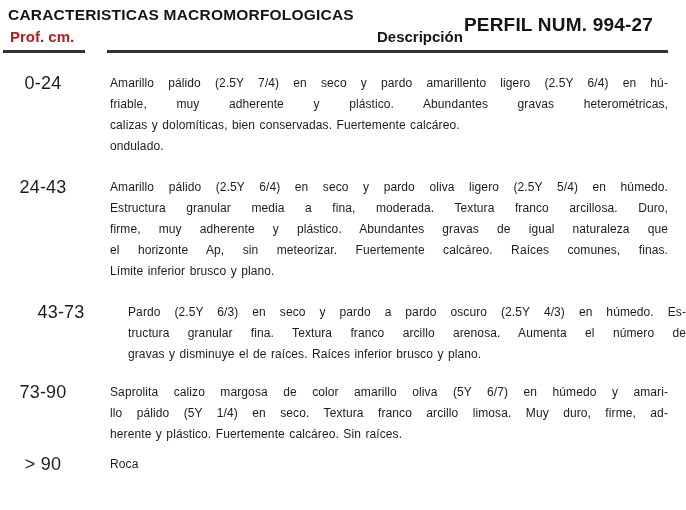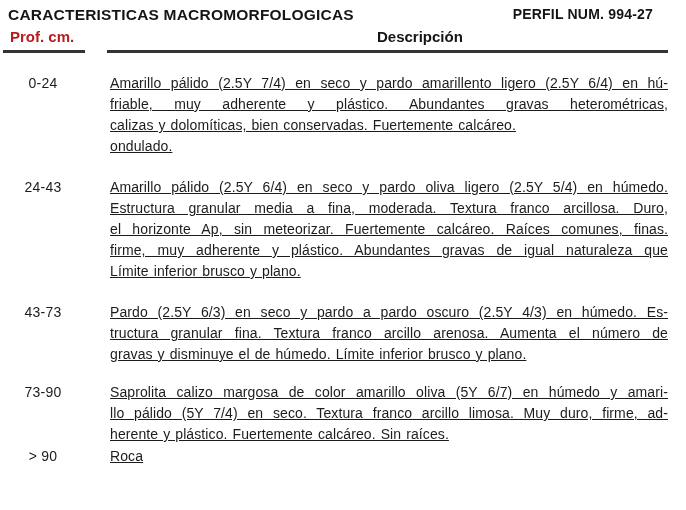--- a/index.html
+++ b/index.html
@@ -12,50 +12,50 @@
     overflow: hidden;
   }
   .page { position: relative; width: 686px; height: 510px; }
 
   .doc-title {
     position: absolute; left: 8px; top: 6px;
     font-size: 15.5px; font-weight: 700; letter-spacing: 0.2px;
     color: #151515; white-space: nowrap;
   }
   .profile-num {
-    position: absolute; right: 33px; top: 6px;
-    font-size: 14px; font-weight: 700; letter-spacing: 0.2px;
+    position: absolute; right: 33px; top: 14px;
+    font-size: 19px; font-weight: 700; letter-spacing: 0.2px;
     color: #151515; white-space: nowrap;
   }
   .colhead-depth {
     position: absolute; left: 10px; top: 28px;
     font-size: 15px; font-weight: 700; color: #b91c1c;
   }
   .colhead-desc {
     position: absolute; left: 357px; top: 28px;
     font-size: 15px; font-weight: 700; color: #151515; margin-left: 20px;
   }
   .rule { position: absolute; top: 50px; height: 2.5px; background: #333333; }
   .rule-short { left: 3px;  width: 82px; }
   .rule-long  { left: 107px; width: 561px; }
 
   .rows { position: absolute; left: 0; top: 73px; width: 686px; }
   .row { display: flex; margin-bottom: 20px; }
-  .row:nth-child(3) { margin-bottom: 17px; }
-  .row:nth-child(4) { margin-bottom: 1px; }
+  .row:nth-child(3) { margin-bottom: 17px; justify-content: flex-end; }
+  .row:nth-child(4) { margin-bottom: 9px; }
   .row:last-child  { margin-bottom: 0; }
 
   .depth {
     flex: none; width: 86px; text-align: center;
-    font-size: 14px; line-height: 21px; letter-spacing: 0.2px;
+    font-size: 18px; line-height: 21px; letter-spacing: 0.2px;
   }
   .desc { flex: none; width: 558px; margin-left: 24px; }
   .line {
-    font-size: 14px; line-height: 21px; letter-spacing: 0.1px;
-    word-spacing: 1px; text-align: left; white-space: normal; text-decoration: underline;
+    font-size: 12px; line-height: 21px; letter-spacing: 0.1px;
+    word-spacing: 1px; text-align: left; white-space: normal;
   }
   .line.just { text-align: justify; text-align-last: justify; }
 </style>
 </head>
 <body>
 
 <div class="page">
   <div class="doc-title">CARACTERISTICAS MACROMORFOLOGICAS</div>
   <div class="profile-num">PERFIL NUM. 994-27</div>
 
@@ -73,38 +73,38 @@
           <div class="line just">friable, muy adherente y plástico. Abundantes gravas heterométricas,</div>
           <div class="line">calizas y dolomíticas, bien conservadas. Fuertemente calcáreo.</div>
           <div class="line">ondulado.</div>
         </div>
       </div>
       <div class="row">
         <div class="depth">24-43</div>
         <div class="desc">
           <div class="line just">Amarillo pálido (2.5Y 6/4) en seco y pardo oliva ligero (2.5Y 5/4) en húmedo.</div>
           <div class="line just">Estructura granular media a fina, moderada. Textura franco arcillosa. Duro,</div>
+          <div class="line just">firme, muy adherente y plástico. Abundantes gravas de igual naturaleza que</div>
           <div class="line just">el horizonte Ap, sin meteorizar. Fuertemente calcáreo. Raíces comunes, finas.</div>
-          <div class="line just">firme, muy adherente y plástico. Abundantes gravas de igual naturaleza que</div>
           <div class="line">Límite inferior brusco y plano.</div>
         </div>
       </div>
       <div class="row">
         <div class="depth">43-73</div>
         <div class="desc">
           <div class="line just">Pardo (2.5Y 6/3) en seco y pardo a pardo oscuro (2.5Y 4/3) en húmedo. Es-</div>
           <div class="line just">tructura granular fina. Textura franco arcillo arenosa. Aumenta el número de</div>
-          <div class="line">gravas y disminuye el de húmedo. Límite inferior brusco y plano.</div>
+          <div class="line">gravas y disminuye el de raíces. Raíces inferior brusco y plano.</div>
         </div>
       </div>
       <div class="row">
         <div class="depth">73-90</div>
         <div class="desc">
           <div class="line just">Saprolita calizo margosa de color amarillo oliva (5Y 6/7) en húmedo y amari-</div>
-          <div class="line just">llo pálido (5Y 7/4) en seco. Textura franco arcillo limosa. Muy duro, firme, ad-</div>
+          <div class="line just">llo pálido (5Y 1/4) en seco. Textura franco arcillo limosa. Muy duro, firme, ad-</div>
           <div class="line">herente y plástico. Fuertemente calcáreo. Sin raíces.</div>
         </div>
       </div>
       <div class="row">
         <div class="depth">&gt; 90</div>
         <div class="desc">
           <div class="line">Roca</div>
         </div>
       </div>
     </div>

